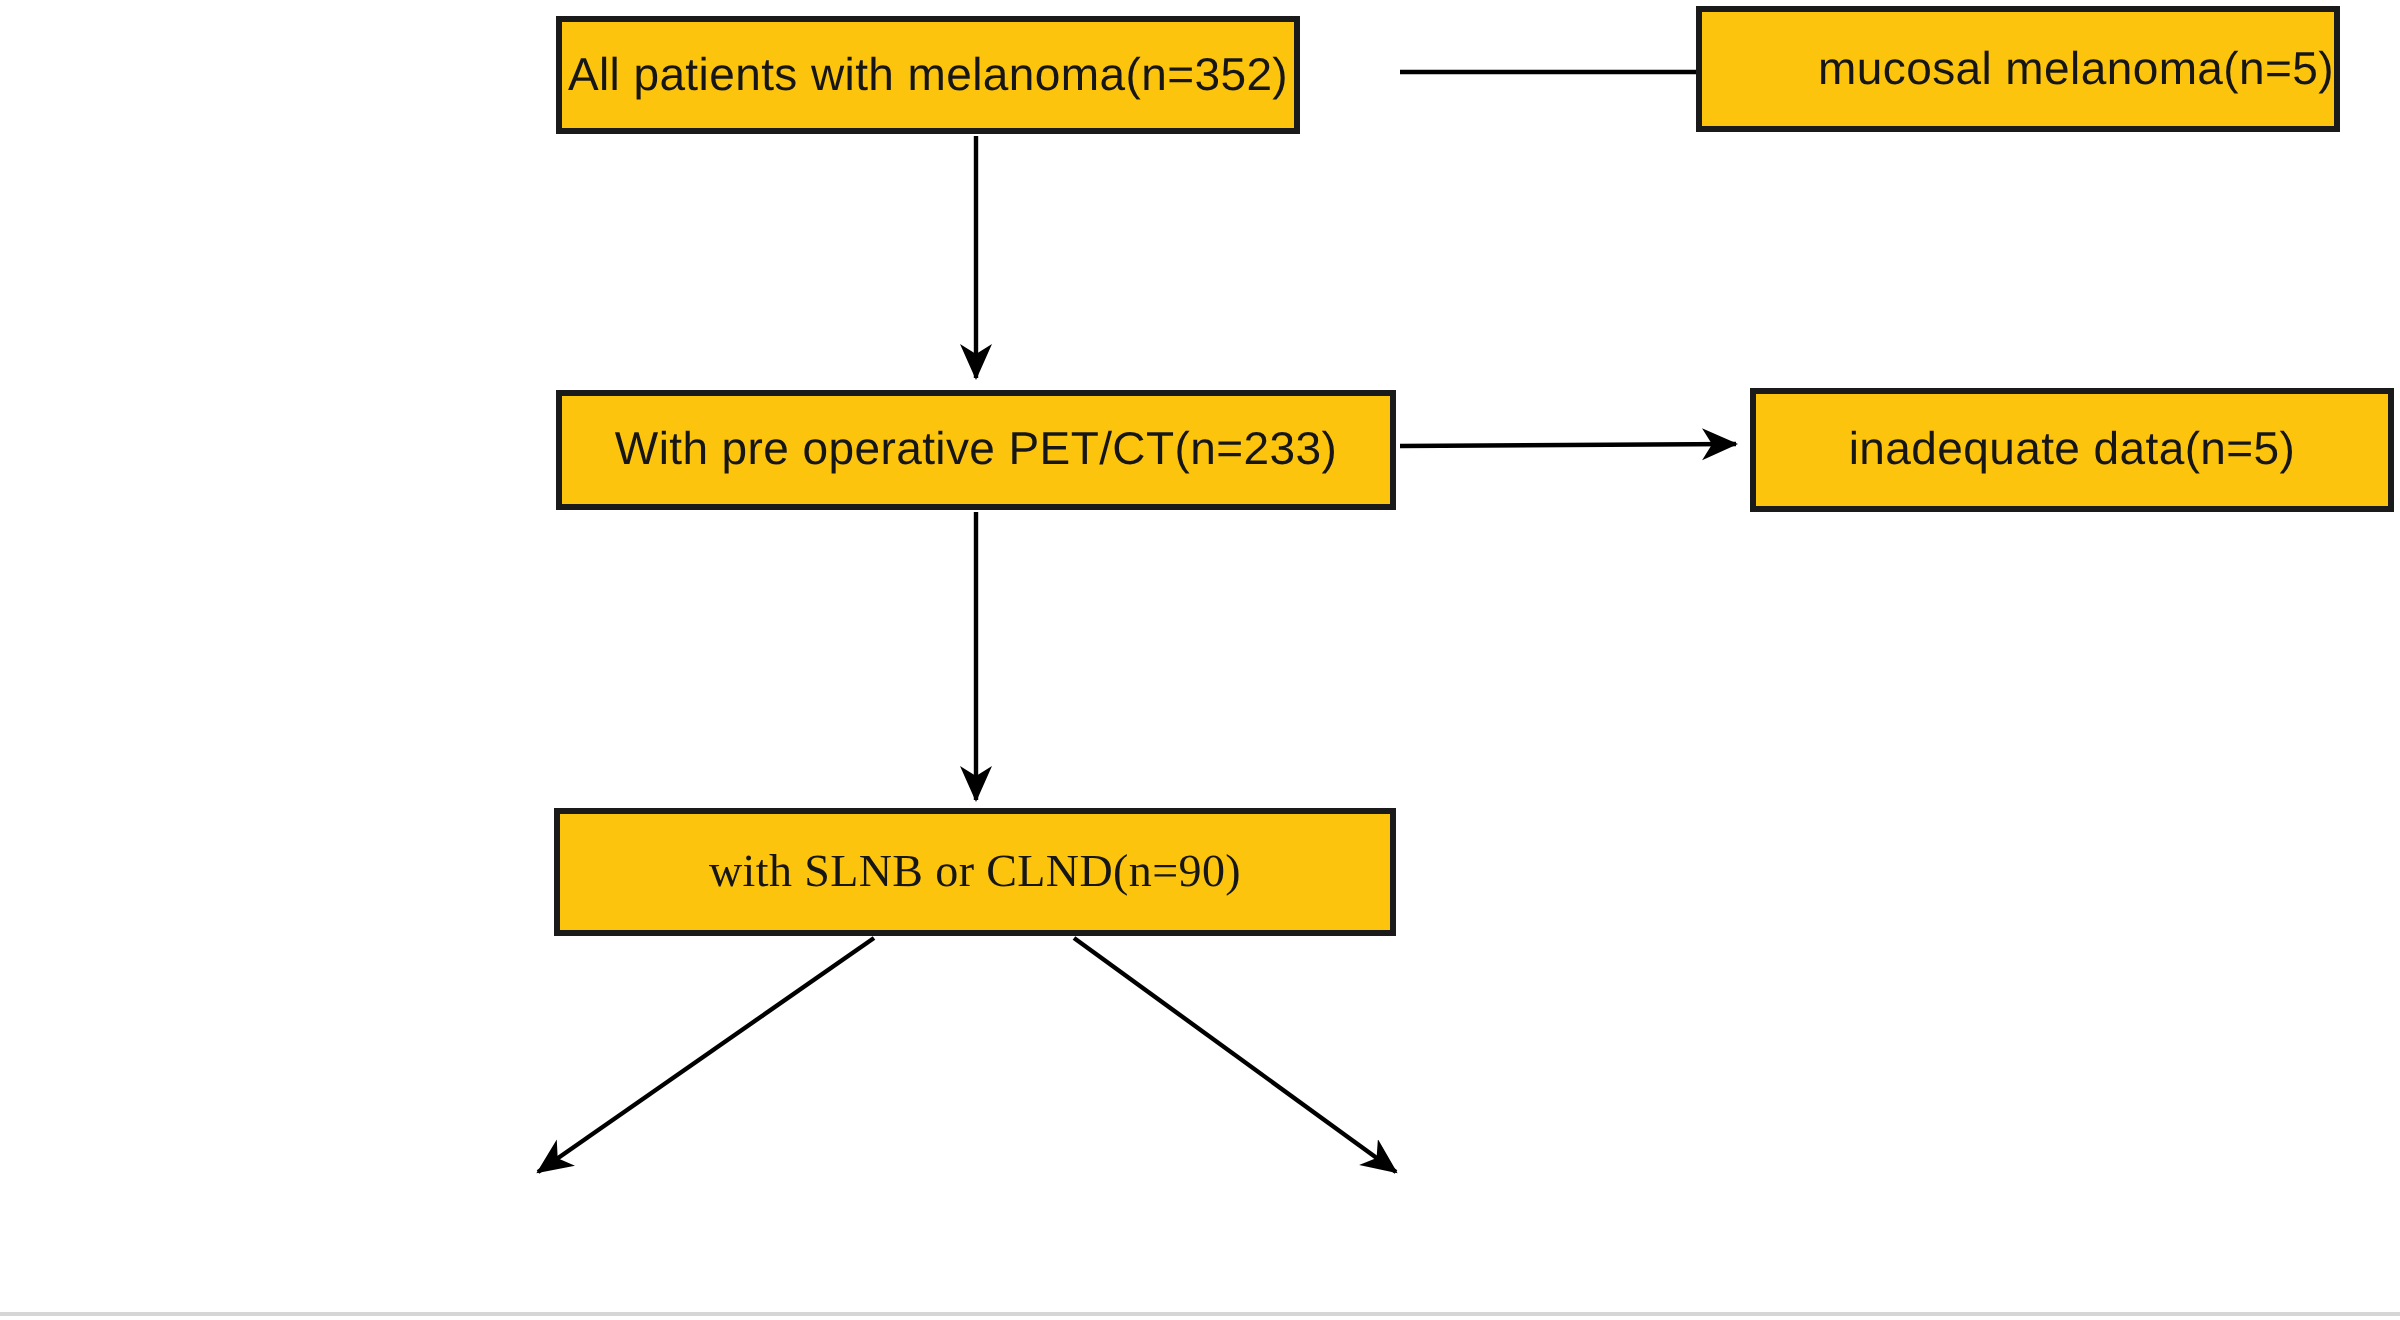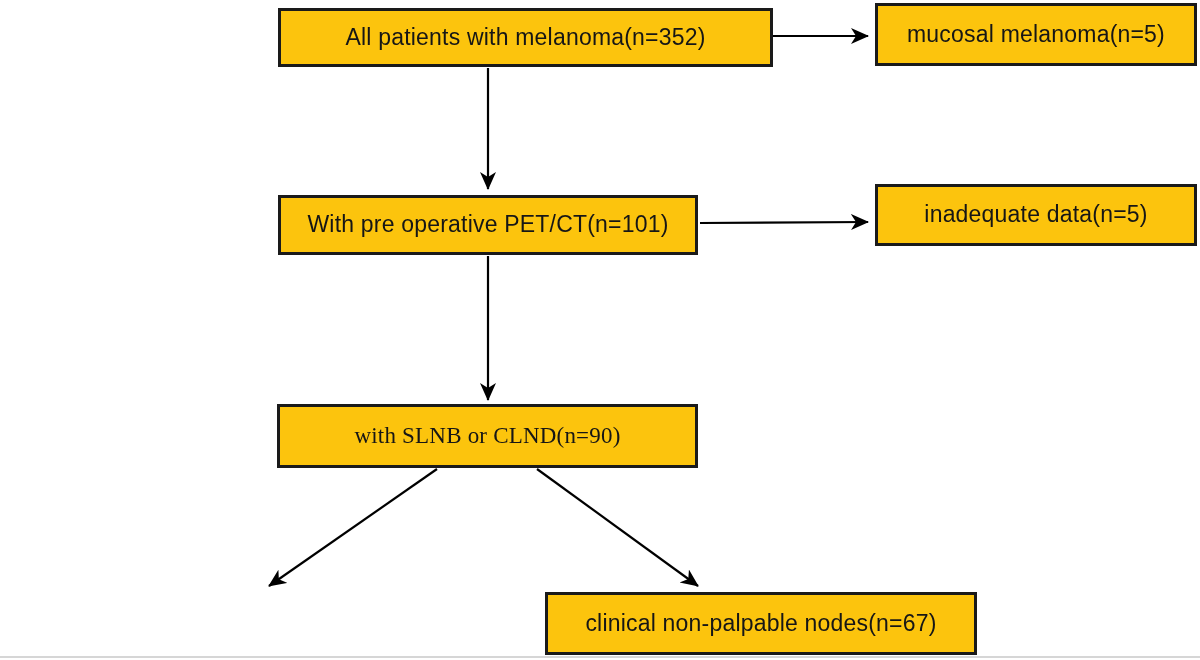--- a/index.html
+++ b/index.html
@@ -30,24 +30,24 @@
     display: flex;
     align-items: center;
     justify-content: center;
     text-align: center;
     color: var(--text-color, #161616);
     font-size: 23px;
     line-height: 1.1;
     letter-spacing: 0.2px;
   }
   
-  .n-all        { left: 278px; top: 8px;   width: 495px; height: 59px; }
-  .n-mucosal    { left: 875px; top: 3px;   width: 322px; height: 63px; }
+  .n-all        { left: 278px; top: 8px;   width: 372px; height: 59px; }
+  .n-mucosal    { left: 848px; top: 3px;   width: 322px; height: 63px; justify-content: flex-end; }
   .n-petct      { left: 278px; top: 195px; width: 420px; height: 60px; }
-  .n-inadequate { left: 875px; top: 184px; width: 322px; height: 62px; }
+  .n-inadequate { left: 875px; top: 194px; width: 322px; height: 62px; }
   .n-slnb       { left: 277px; top: 404px; width: 421px; height: 64px; font-family: Liberation Serif, serif; }
   .n-palpable   { left: 1px;   top: 590px; width: 422px; height: 65px; }
   .n-nonpalp    { left: 545px; top: 592px; width: 432px; height: 63px; }
 
   .bottom-rule {
     position: absolute;
     left: 0;
     top: 656px;
     width: 1200px;
     height: 2px;
@@ -75,31 +75,28 @@
 
   <div class="node n-all">
     <span>All patients with melanoma(n=352)</span>
   </div>
 
   <div class="node n-mucosal">
     <span>mucosal melanoma(n=5)</span>
   </div>
 
   <div class="node n-petct">
-    <span>With pre operative PET/CT(n=101)</span>
+    <span>With pre operative PET/CT(n=233)</span>
   </div>
 
   <div class="node n-inadequate">
     <span>inadequate data(n=5)</span>
   </div>
 
   <div class="node n-slnb">
     <span>with SLNB or CLND(n=90)</span>
   </div>
 
 
-  <div class="node n-nonpalp">
-    <span>clinical non-palpable nodes(n=67)</span>
-  </div>
 
   <div class="bottom-rule"></div>
 
 </div>
 
 </body></html>

